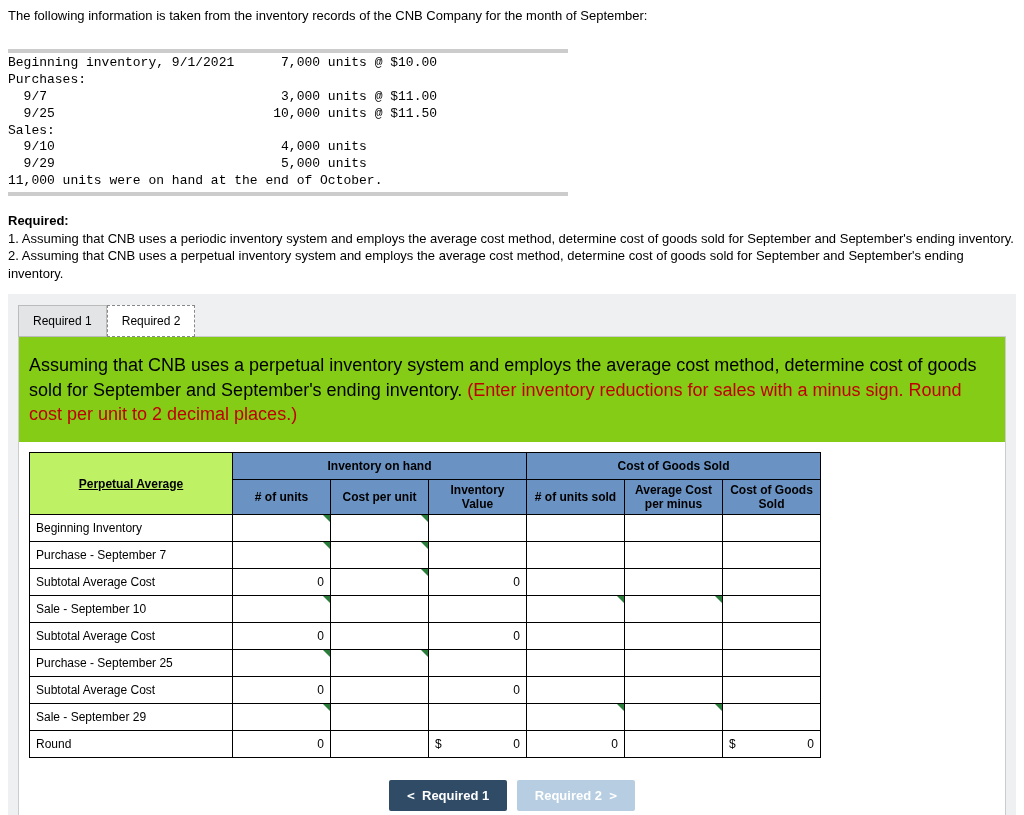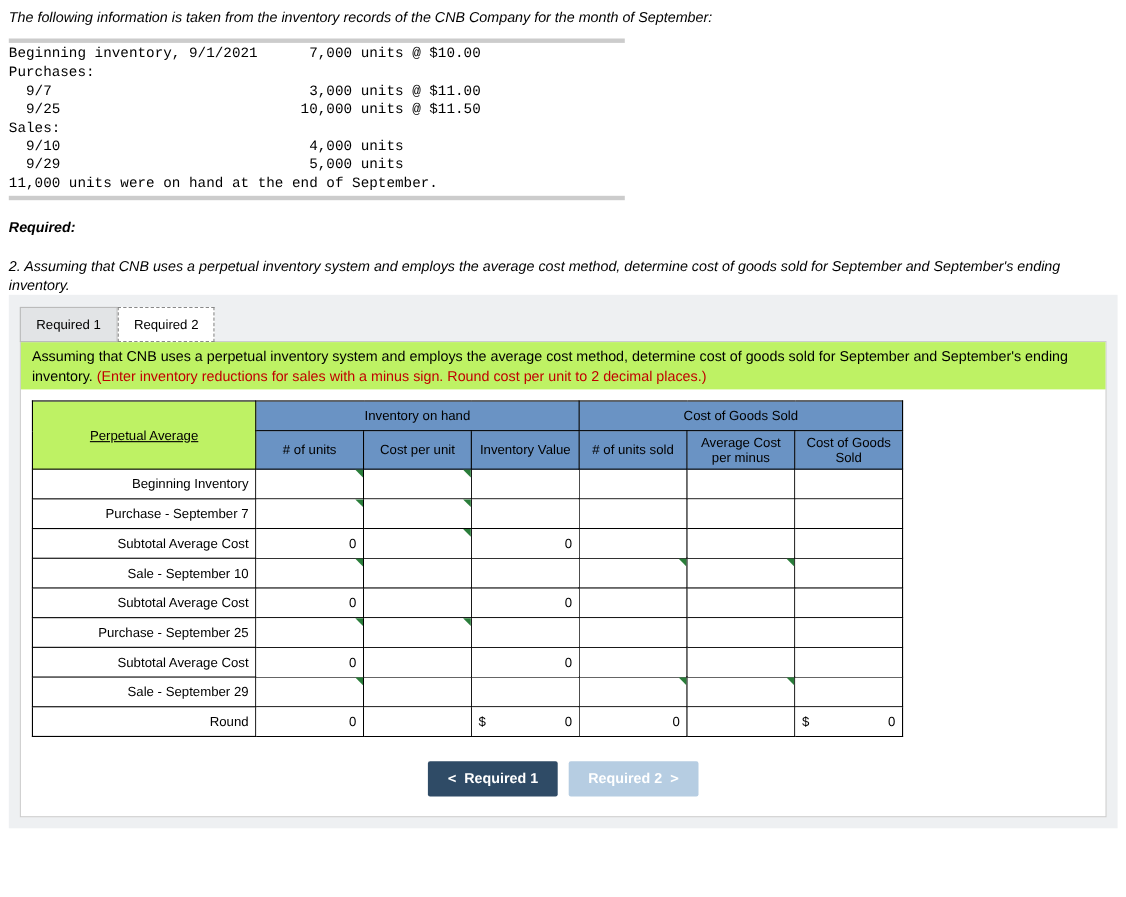--- a/index.html
+++ b/index.html
@@ -4,38 +4,37 @@
 <style>
   body {
     font-family: Arial, sans-serif;
     font-size: 13px;
     color: #000;
     margin: 0;
     padding: 8px;
     background: #fff;
   }
   .intro {
-    margin-bottom: 12px;
-    font-style: italic;
+    margin-bottom: 26px;
   }
   .mono-block {
     font-family: "Courier New", monospace;
     font-size: 13px;
     white-space: pre;
     line-height: 1.3;
     border-top: 4px solid #ccc;
     border-bottom: 4px solid #ccc;
     display: inline-block;
     padding: 2px 0;
     margin-bottom: 16px;
     width: 560px;
   }
   .req-block {
+    margin-bottom: 12px;
     line-height: 1.35;
-    font-style: italic;
   }
   .gray-panel {
     background: #eef0f2;
     padding: 10px;
   }
   .instruction {
     font-weight: bold;
     margin-bottom: 22px;
   }
   .tabs {
@@ -58,48 +57,48 @@
     background: #fff;
     border-bottom-color: #fff;
     border-style: dashed;
     border-color: #888;
   }
   .sub-panel {
     border: 1px solid #ccc;
     background: #fff;
   }
   .blue-banner {
-    background: #bef264;
-    padding: 4px 10px;
-    font-size: 13px;
+    background: #84cc16;
+    padding: 16px 10px;
+    font-size: 18px;
     line-height: 1.35;
   }
   .blue-banner .red { color: #c00000; }
   table.work {
     border-collapse: collapse;
     margin: 10px;
     font-size: 12px;
   }
   table.work th, table.work td {
     border: 1px solid #000;
     padding: 3px 6px;
     height: 20px;
   }
   table.work th {
     background: #6a93c4;
     color: #000;
-    font-weight: normal;
+    font-weight: bold;
     text-align: center;
     vertical-align: middle;
   }
   table.work th.title {
     background: #bef264;
   }
   table.work td.label {
-    text-align: right;
+    text-align: left;
     background: #fff;
     width: 190px;
     margin-left: 12px;
   }
   table.work td.cell {
     background: #fff;
     text-align: right;
     width: 85px;
     position: relative;
   }
@@ -145,25 +144,25 @@
 
 <div class="intro">The following information is taken from the inventory records of the CNB Company for the month of September:</div>
 
 <div class="mono-block">Beginning inventory, 9/1/2021      7,000 units @ $10.00
 Purchases:
   9/7                              3,000 units @ $11.00
   9/25                            10,000 units @ $11.50
 Sales:
   9/10                             4,000 units
   9/29                             5,000 units
-11,000 units were on hand at the end of September.</div>
+11,000 units were on hand at the end of October.</div>
 
 <div class="req-block">
   <b>Required:</b><br>
-  <br>
+  <span>1. Assuming that CNB uses a periodic inventory system and employs the average cost method, determine cost of goods sold for September and September's ending inventory.</span><br>
   <span>2. Assuming that CNB uses a perpetual inventory system and employs the average cost method, determine cost of goods sold for September and September's ending inventory.</span>
 </div>
 
 <div class="gray-panel">
 
   <div class="tabs">
     <div class="tab inactive">Required 1</div>
     <div class="tab active">Required 2</div>
   </div>
 

